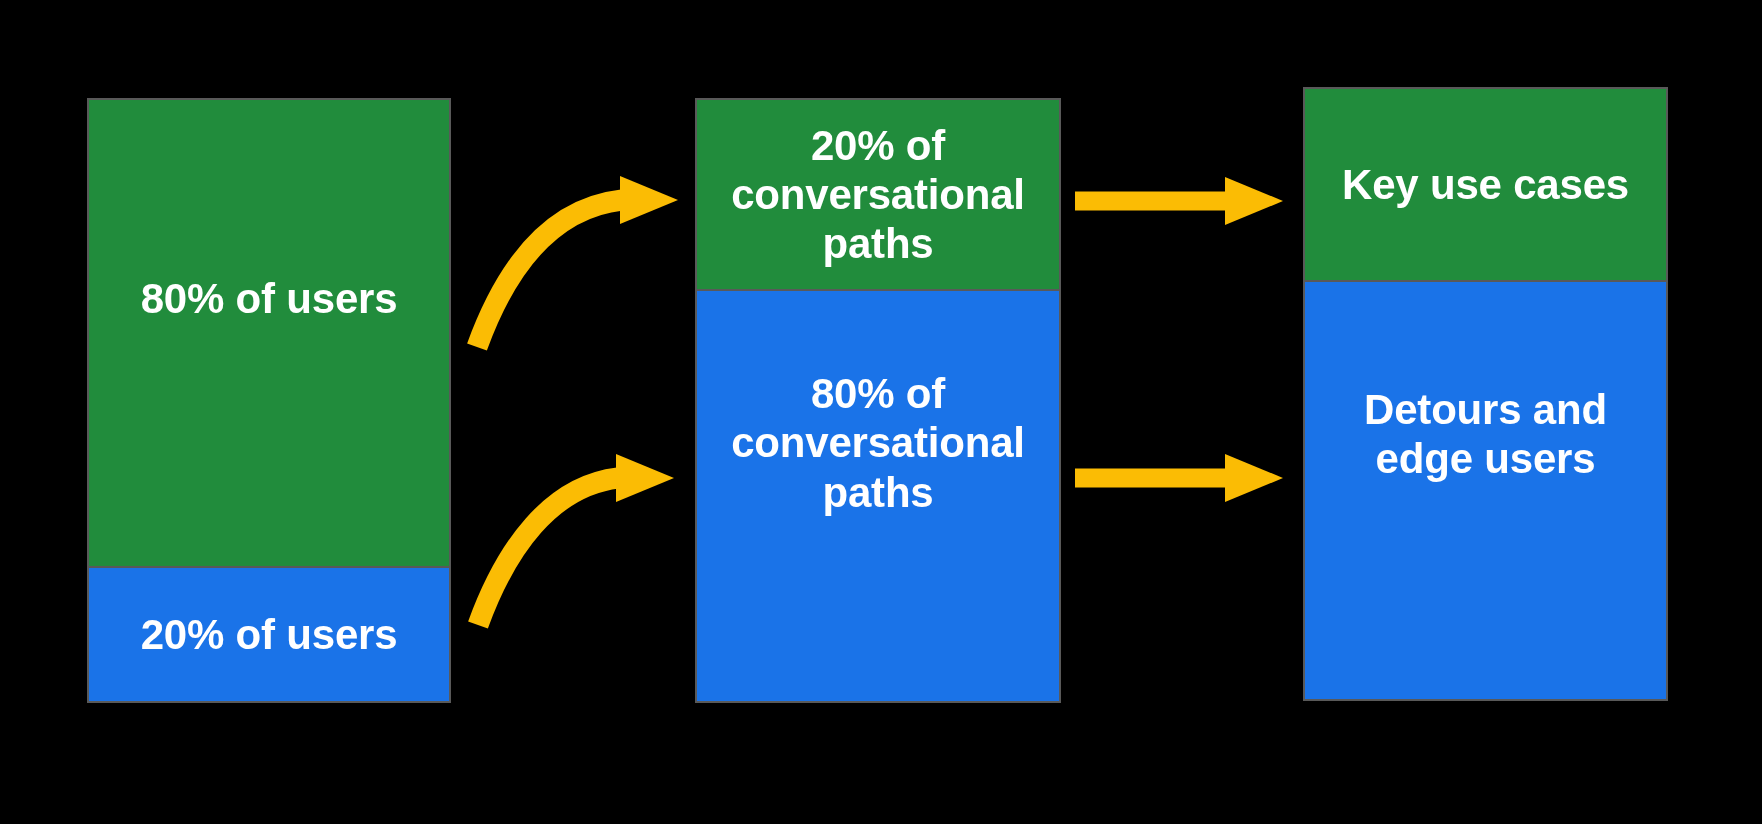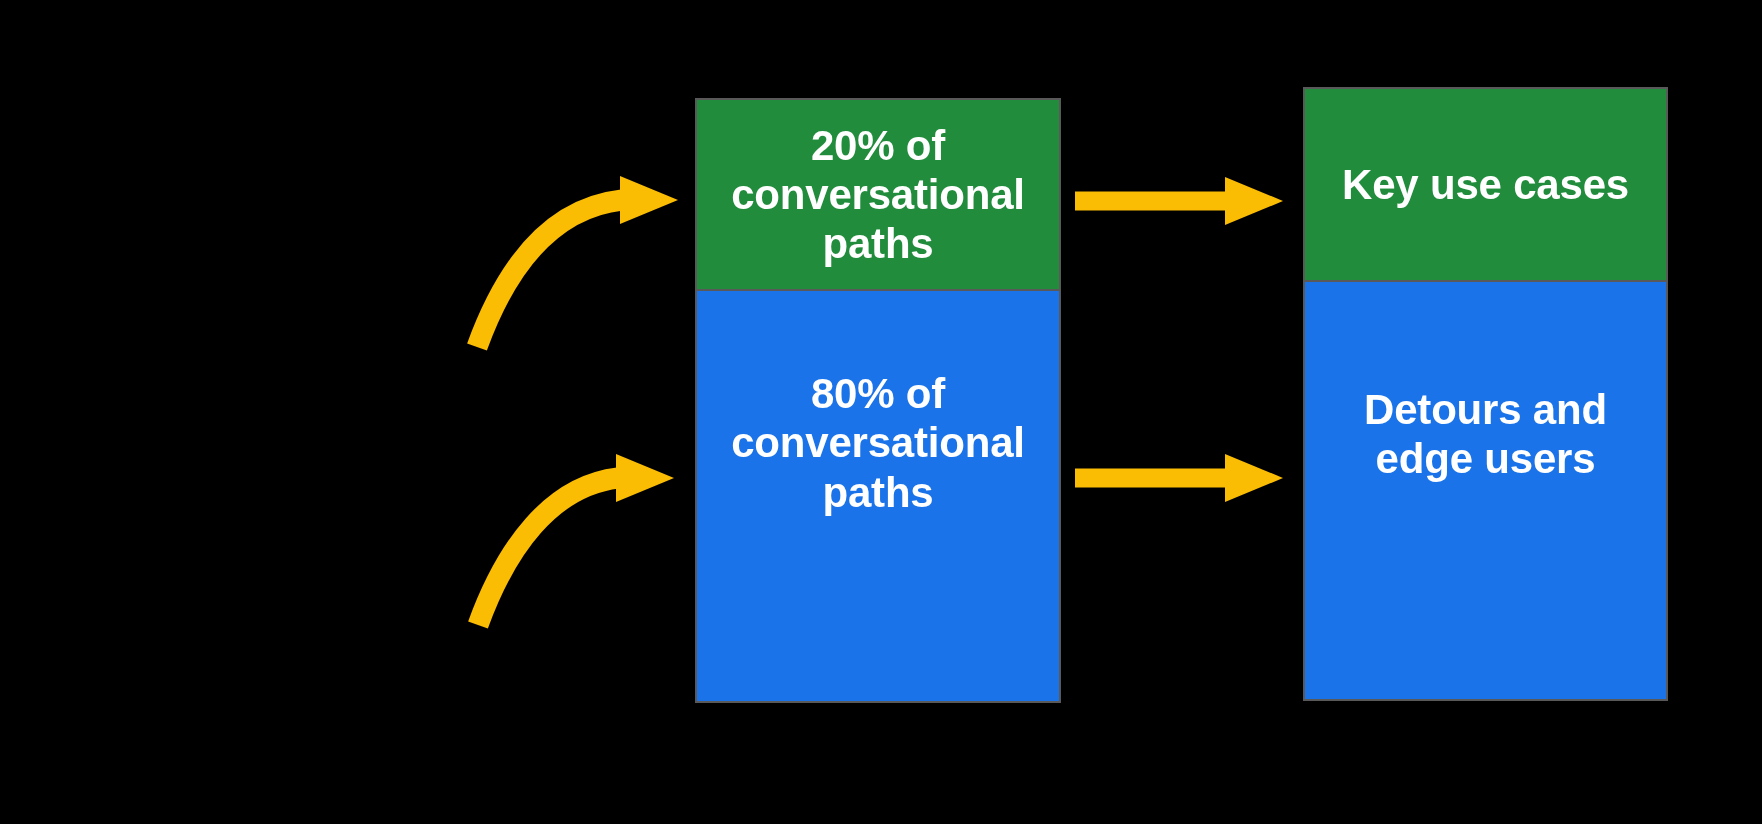--- a/index.html
+++ b/index.html
@@ -53,20 +53,28 @@
   .arrow-head{
     fill:var(--yellow);
     stroke:none;
   }
 </style>
 </head>
 <body>
 
 <div class="canvas">
 
+  <div class="bar" style="left:87px;top:98px;width:364px;height:605px">
+    <div class="seg green" style="height:466px;padding-bottom:68px">
+      <div class="label">80% of users</div>
+    </div>
+    <div class="seg blue">
+      <div class="label">20% of users</div>
+    </div>
+  </div>
 
   <div class="bar" style="left:695px;top:98px;width:366px;height:605px">
     <div class="seg green" style="height:189px">
       <div class="label">20% of conversational paths</div>
     </div>
     <div class="seg blue" style="padding-bottom:106px">
       <div class="label">80% of conversational paths</div>
     </div>
   </div>
 

